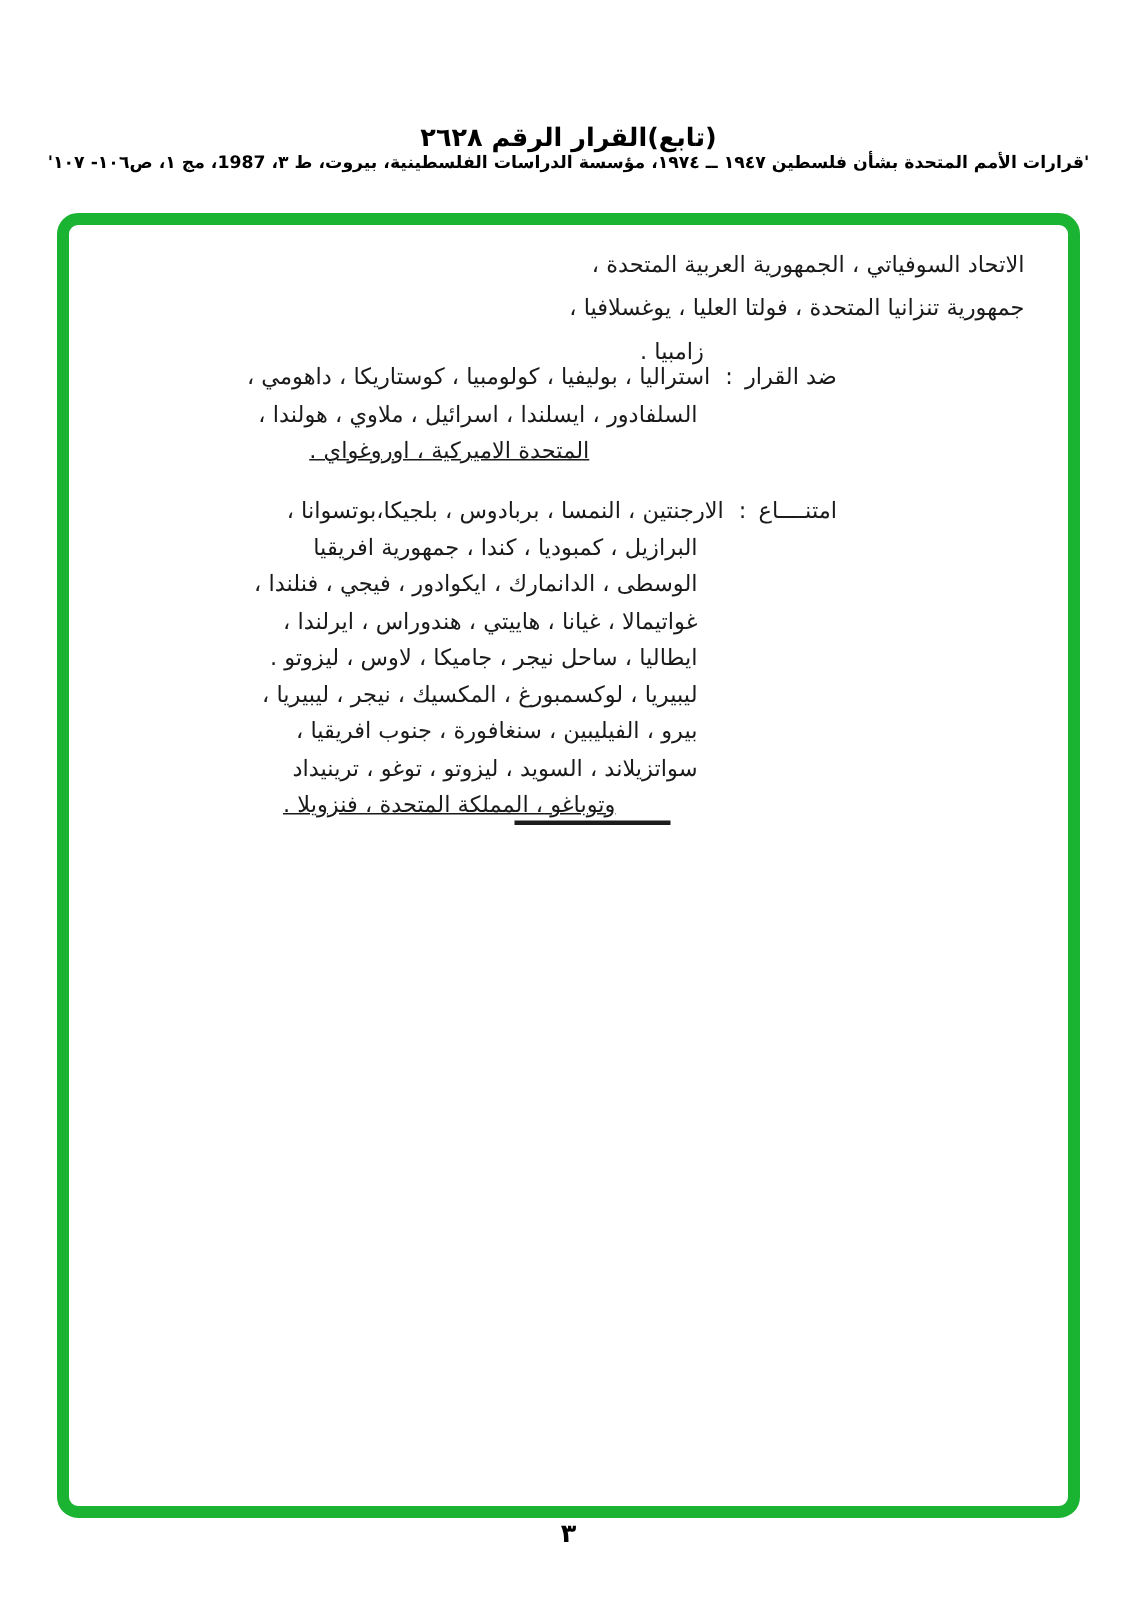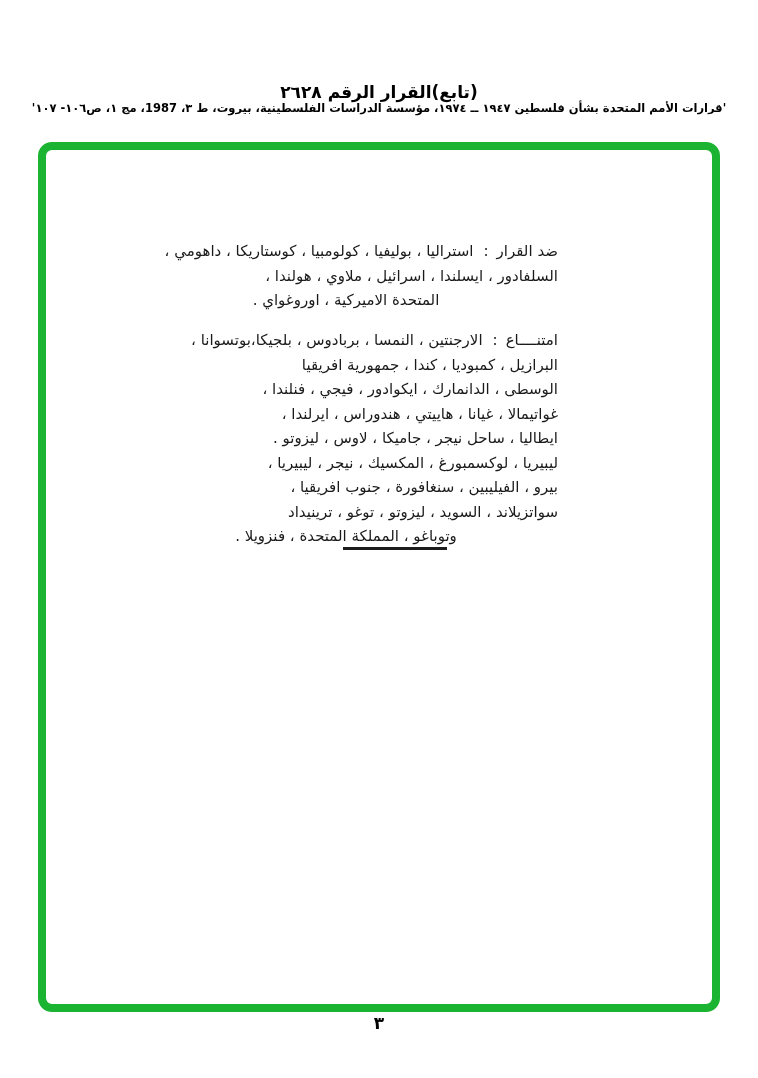--- a/index.html
+++ b/index.html
@@ -46,22 +46,22 @@
   .para1 .center { text-align: center; }
 
   .section {
     position: absolute; right: 200px; width: 424px;
     direction: rtl; text-align: right;
     font-size: 15px; line-height: 24.5px;
   }
   .sec-against { top: 239px; }
   .sec-abstain { top: 328px; }
   .section .colon { margin: 0 8px 0 10px; }
-  .section .cont { }
-  .section .center { text-align: center; }
+  .section .cont { margin-right: 93px; }
+  .section .center { text-align: center; text-decoration: underline; }
 
   .divider {
     position: absolute; top: 547px; left: 343px;
     width: 104px; height: 3px;
     background: #1c1c1c;
   }
 
   .page-num {
     position: absolute; top: 1013px; left: 0; right: 0;
     text-align: center;
@@ -72,20 +72,25 @@
 <body>
 
 <div class="page">
 
   <div class="title">(تابع)القرار الرقم ٢٦٢٨</div>
 
   <div class="citation">'قرارات الأمم المتحدة بشأن فلسطين ١٩٤٧ ــ ١٩٧٤، مؤسسة الدراسات الفلسطينية، بيروت، ط ٣، 1987، مج ١، ص١٠٦- ١٠٧'</div>
 
   <div class="frame" style="border-color: rgb(27, 179, 50);"></div>
 
+  <div class="para1">
+    <div class="textline">الاتحاد السوفياتي ، الجمهورية العربية المتحدة ،</div>
+    <div class="textline">جمهورية تنزانيا المتحدة ، فولتا العليا ، يوغسلافيا ،</div>
+    <div class="textline center">زامبيا .</div>
+  </div>
 
   <div class="section sec-against">
     <div class="textline">
       <span class="label">ضد القرار</span><span class="colon">:</span><span>استراليا ، بوليفيا ، كولومبيا ، كوستاريكا ، داهومي ،</span>
     </div>
     <div class="textline cont">السلفادور ، ايسلندا ، اسرائيل ، ملاوي ، هولندا ،</div>
     <div class="textline cont center">المتحدة الاميركية ، اوروغواي .</div>
   </div>
 
   <div class="section sec-abstain">

